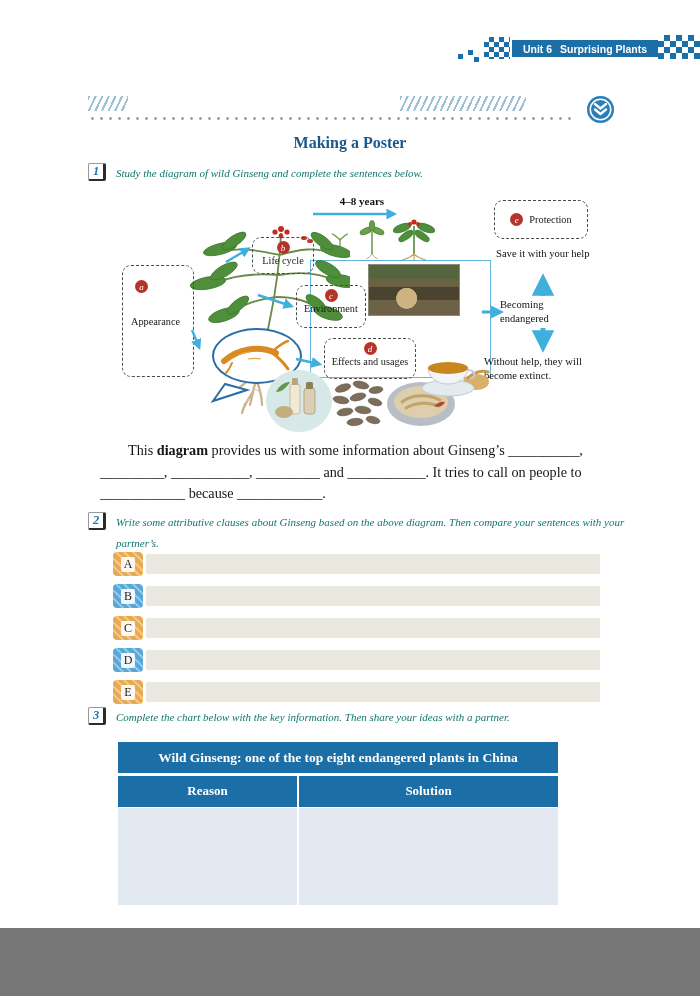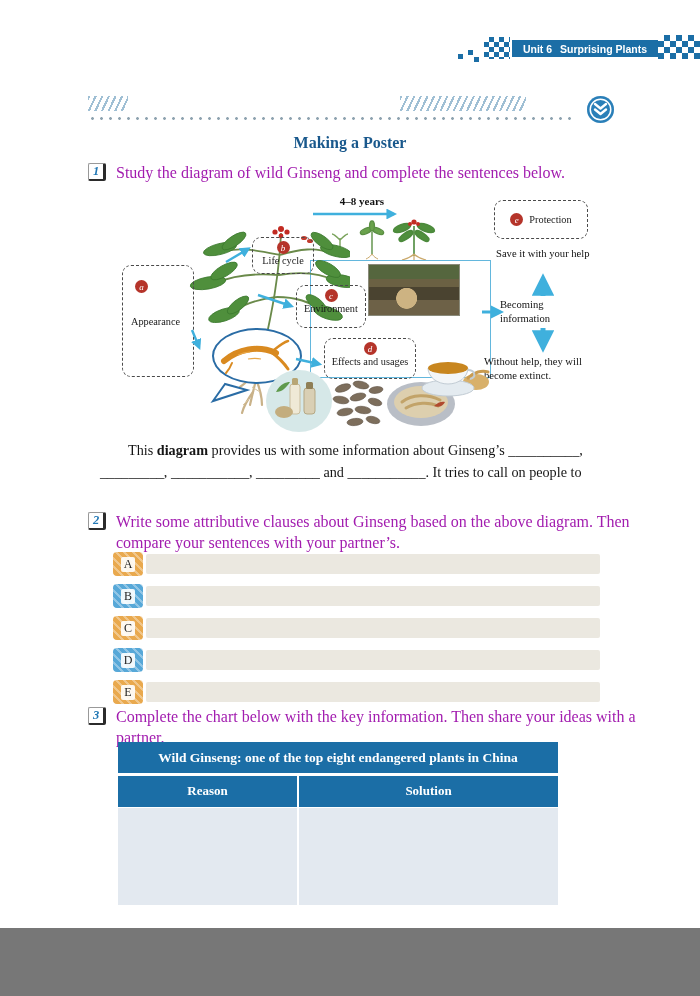--- a/index.html
+++ b/index.html
@@ -31,21 +31,21 @@
              display:flex; align-items:center; justify-content:center; }
   .subtitle { position:absolute; left:0; top:134px; width:700px; text-align:center;
               font-size:16px; font-weight:bold; color:#19588c; }
 
   
   .task { position:absolute; display:flex; gap:10px; align-items:flex-start; }
   .numbox { flex:0 0 auto; width:18px; height:18px; background:#fff; border:1px solid #999;
             border-right:3px solid #2b2b2b; border-bottom:2px solid #2b2b2b; border-radius:2px;
             display:flex; align-items:center; justify-content:center;
             font-style:italic; font-weight:bold; font-size:12.5px; color:#2278b5; }
-  .task-text { font-size:16px; color:#a21caf; line-height:20.5px; }
+  .task-text { font-style:italic; font-size:11px; color:#0f766e; line-height:20.5px; }
   .t1 { left:88px; top:163px; width:580px; }
   .t2 { left:88px; top:512px; width:560px; }
   .t3 { left:88px; top:707px; width:590px; }
 
   
   .diagram { position:absolute; left:0; top:192px; width:700px; height:248px; }
   .diagram .abs { position:absolute; }
   .growth-label { left:330px; top:3px; width:64px; text-align:center; font-size:11px; font-weight:bold; color:#111; }
   .dbox { border:1.6px dashed #4a4a4a; border-radius:9px; display:flex; flex-direction:column;
           align-items:center; justify-content:flex-start; padding-top:3px; gap:1px; background:transparent; }
@@ -270,21 +270,21 @@
     <div class="abs dbox box-effects">
       <span class="cletter">d</span>
       <span class="lbl">Effects and usages</span>
     </div>
     <div class="abs dbox box-protection">
       <span class="cletter">e</span>
       <span class="lbl">Protection</span>
     </div>
 
     <div class="abs flow-text ft-save">Save it with your help</div>
-    <div class="abs flow-text ft-becoming">Becoming information</div>
+    <div class="abs flow-text ft-becoming">Becoming endangered</div>
     <div class="abs flow-text ft-without">Without help, they will become extinct.</div>
 
     <div class="abs cosmetics">
       <svg width="66" height="62" viewBox="0 0 66 62">
         <rect x="24" y="14" width="10" height="30" rx="3" fill="#efe9d6" stroke="#c9bd9e"></rect>
         <rect x="26" y="8" width="6" height="7" rx="1.5" fill="#b8a675"></rect>
         <rect x="38" y="18" width="11" height="26" rx="3" fill="#d9cfb4" stroke="#b5a783"></rect>
         <rect x="40" y="12" width="7" height="7" rx="1.5" fill="#8f7f56"></rect>
         <ellipse cx="18" cy="42" rx="9" ry="6" fill="#c3ad7e"></ellipse>
         <path d="M10,22 C14,14 20,12 24,12 C20,18 16,22 10,22 Z" fill="#5f9a4c"></path>
@@ -346,20 +346,21 @@
       <g stroke="#3fb0dd" fill="none" stroke-width="5" marker-end="url(#arr)">
         <line x1="543" y1="104" x2="543" y2="88"></line>
         <line x1="543" y1="136" x2="543" y2="154"></line>
       </g>
     </svg>
   </div>
 
   <div class="summary">
     <div class="s-line s-first"><span>This </span><b>diagram</b><span> provides us with some information about Ginseng’s __________,</span></div>
     <div class="s-line">_________, ___________, _________ and ___________. It tries to call on people to</div>
+    <div class="s-line">____________ because ____________.</div>
   </div>
 
   <div class="task t2">
     <span class="numbox">2</span>
     <span class="task-text">Write some attributive clauses about Ginseng based on the above diagram. Then compare your sentences with your partner’s.</span>
   </div>
 
   <div class="ab-rows">
     <div class="ab-row">
       <span class="ab-sq orange">

